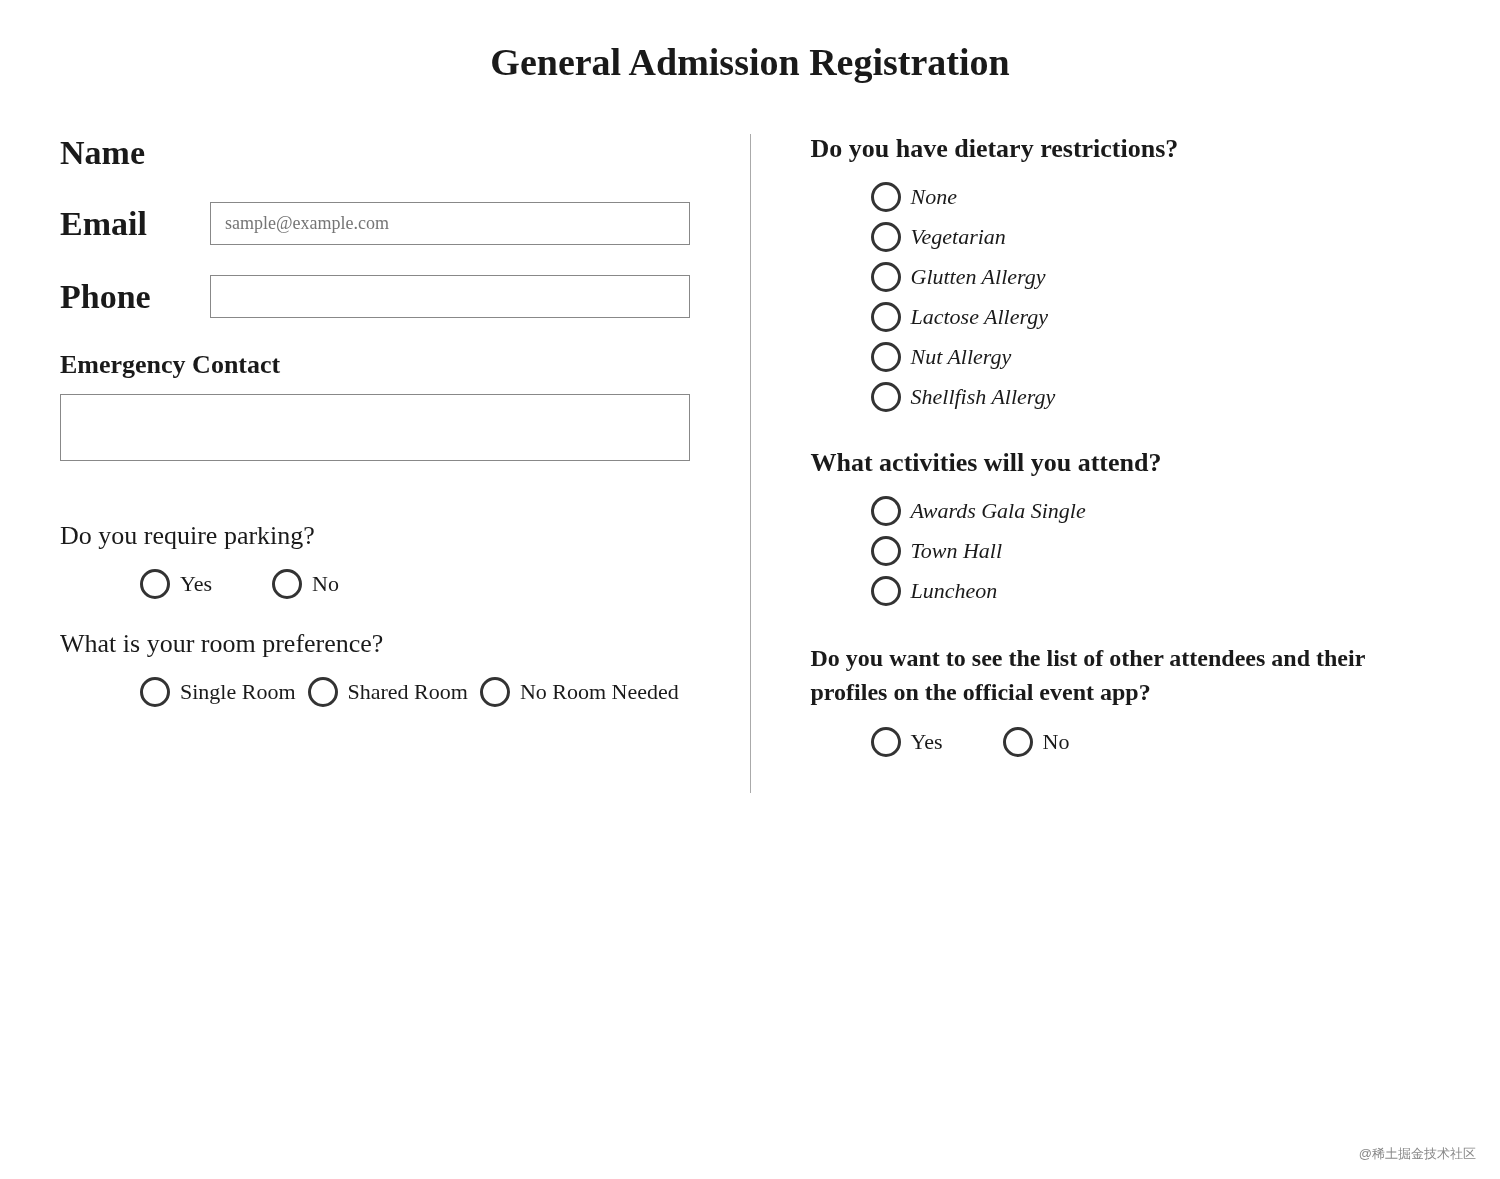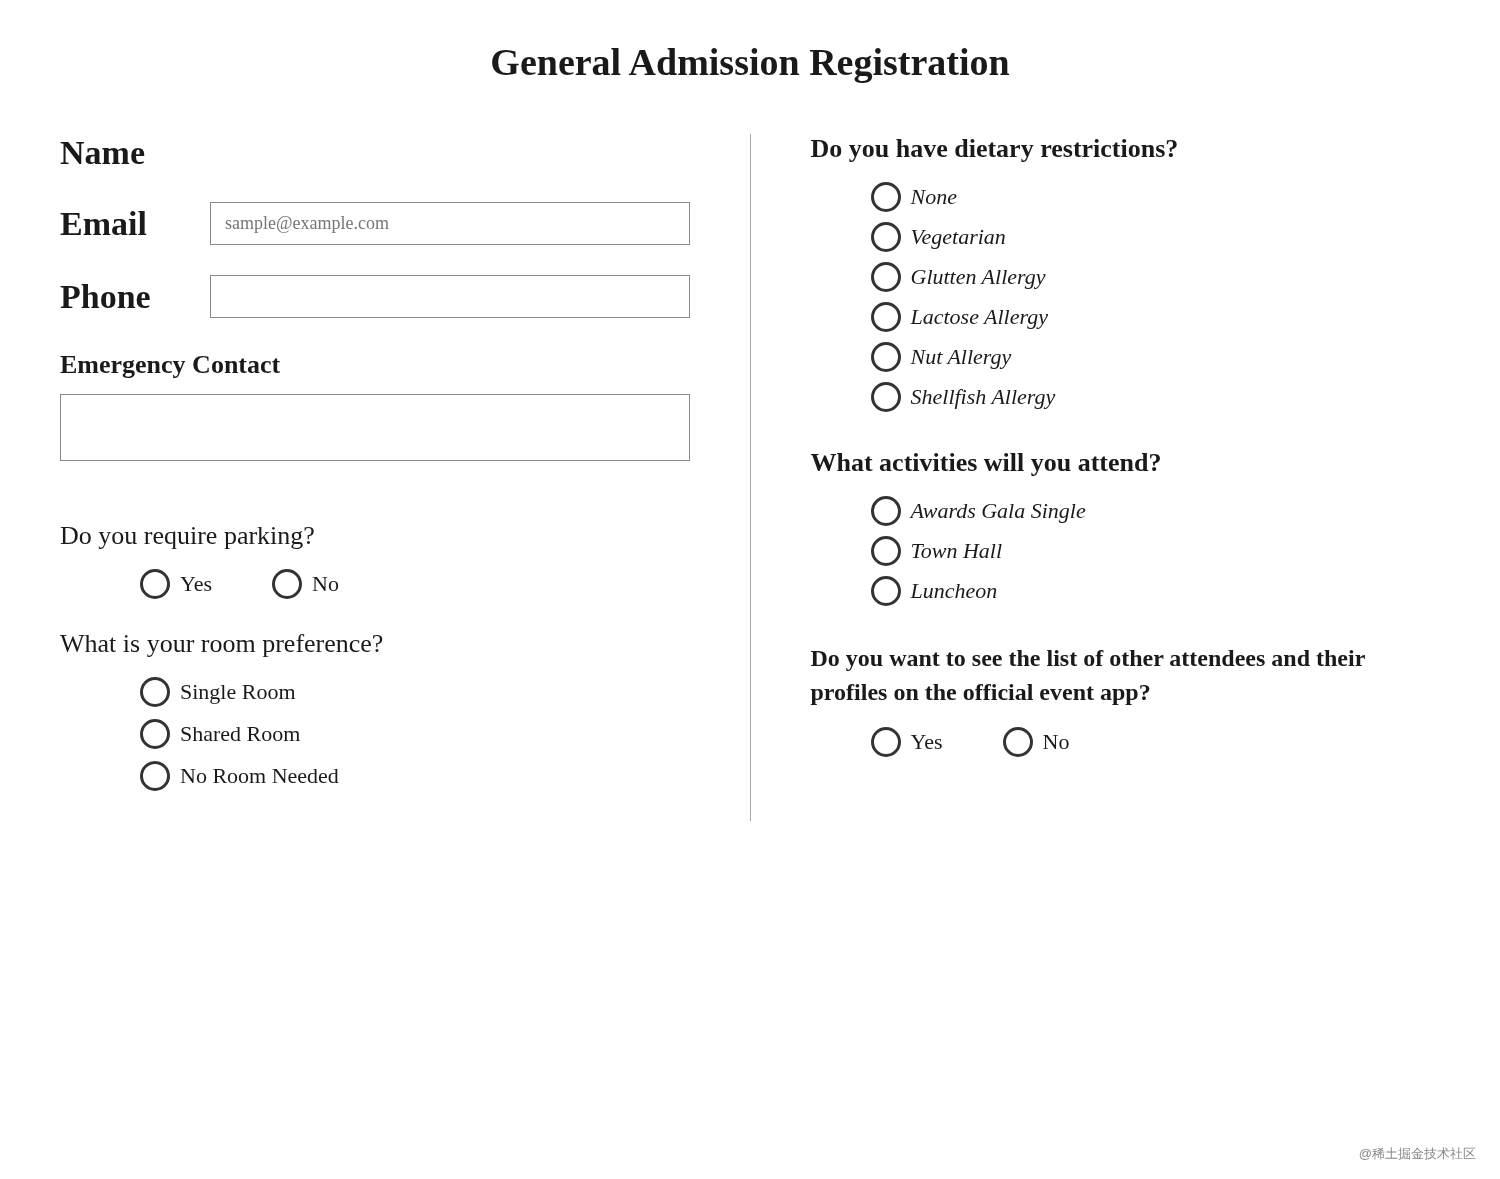--- a/index.html
+++ b/index.html
@@ -122,21 +122,21 @@
 
     .full-row .field-label-top {
       font-size: 26px;
       font-weight: bold;
       margin-bottom: 12px;
       margin-top: 32px;
     }
 
     .radio-stack {
       display: flex;
-      flex-direction: column;
+      flex-direction: row;
       gap: 12px;
       padding-left: 80px;
     }
 
     .radio-stack-inline {
       display: flex;
       gap: 60px;
       padding-left: 80px;
     }
 

